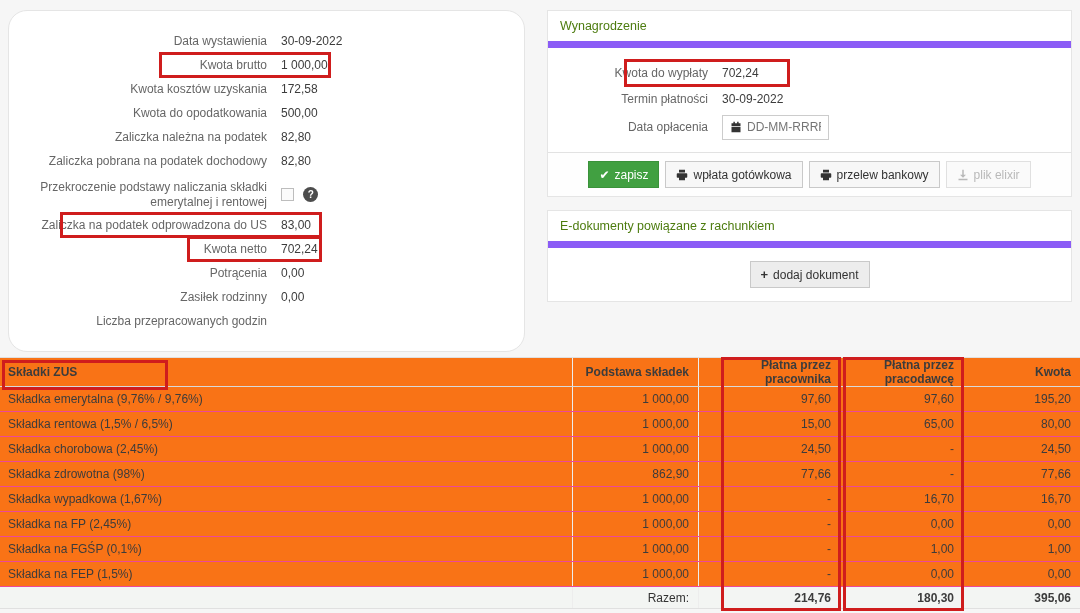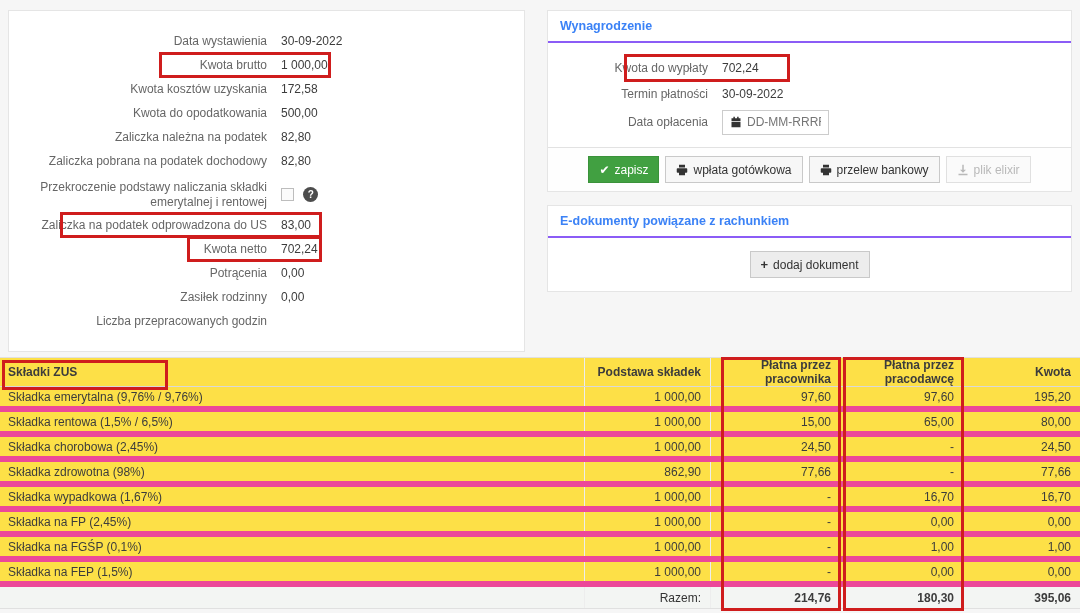--- a/index.html
+++ b/index.html
@@ -8,26 +8,26 @@
     background: #f6f6f6;
     font-family: "Liberation Sans", "DejaVu Sans", sans-serif;
     font-size: 12px;
     color: #444;
     position: relative;
     overflow: hidden;
   }
   .top-row { display: flex; padding: 10px 8px 0 8px; gap: 22px; }
   .panel { background: #fff; border: 1px solid #e5e5e5; }
   .panel-header {
-    padding: 8px 12px; font-weight: bold; color: #3b82f6; font-size: 12.5px;
-    border-bottom: 2px solid #8b5cf6; background: #fff;
+    padding: 8px 12px; font-weight: normal; color: #4d7c0f; font-size: 12.5px;
+    border-bottom: 7px solid #8b5cf6; background: #fff;
   }
 
   
-  .invoice-panel { width: 517px; height: 342px; padding: 18px 12px 0 8px; }
+  .invoice-panel { width: 517px; height: 342px; padding: 18px 12px 0 8px; border-radius: 19px; }
   .form-row { display: flex; align-items: center; min-height: 24px; position: relative; }
   .form-row.top-align { align-items: center; padding-top: 3px; }
   .form-label { width: 250px; text-align: right; color: #666; line-height: 1.25; }
   .form-value { margin-left: 14px; color: #3c3c3c; }
   .red-frame {
     position: absolute; top: -1px; bottom: -1px;
     border: 3px solid #cf1d1d; pointer-events: none; z-index: 5;
   }
   .f-brutto { left: 142px; width: 172px; }
   .f-us { left: 43px; width: 262px; }
@@ -73,28 +73,28 @@
   }
   .btn svg { flex: 0 0 auto; }
   .btn-save { background: #41a041; border-color: #3a923a; color: #fff; }
   .btn-disabled { color: #b9b9b9; border-color: #e0e0e0; background: #fafafa; cursor: default; }
   .edocs-panel { margin-top: 13px; }
   .edocs-body { padding: 13px; display: flex; justify-content: center; }
   .btn-add { background: #ededed; }
   .plus-glyph { font-weight: bold; font-size: 13px; }
 
   
-  .table-wrap { margin-top: 5px; background: #fde047; position: relative; border-top: 1px solid #e0e0e0; }
-  .t-row { display: flex; border-bottom: 6px solid #ec4899; align-items: center; height: 25px; }
+  .table-wrap { margin-top: 5px; background: #f97316; position: relative; border-top: 1px solid #e0e0e0; }
+  .t-row { display: flex; border-bottom: 1px solid #ec4899; align-items: center; height: 25px; }
   .t-head { height: 29px; border-bottom: 1px solid #d9d9d9; font-weight: bold; color: #333; }
   .t-total { height: 22px; background: #f3f5f3; border-bottom: 1px solid #e0e0e0; }
   .c-name { flex: 1; padding-left: 8px; color: #3c3c3c; }
   .c-num { text-align: right; padding-right: 9px; color: #3c3c3c; border-left: 1px solid #ededed; align-self: stretch; display: flex; align-items: center; justify-content: flex-end; }
   .c-podstawa { width: 126px; }
-  .c-pracownik { width: 130px; }
+  .c-pracownik { width: 142px; }
   .c-pracodawca { width: 123px; }
   .c-suma { width: 117px; }
   .t-total .c-num { font-weight: bold; }
   .t-total .c-podstawa { font-weight: normal; color: #333; }
   .overlay {
     position: absolute; border: 3px solid #cf1d1d; pointer-events: none; z-index: 5;
   }
   .ov-zus { left: 2px; top: 2px; width: 166px; height: 30px; }
   .ov-col3 { left: 721px; top: -1px; bottom: -2px; width: 120px; }
   .ov-col4 { left: 843px; top: -1px; bottom: -2px; width: 121px; }

